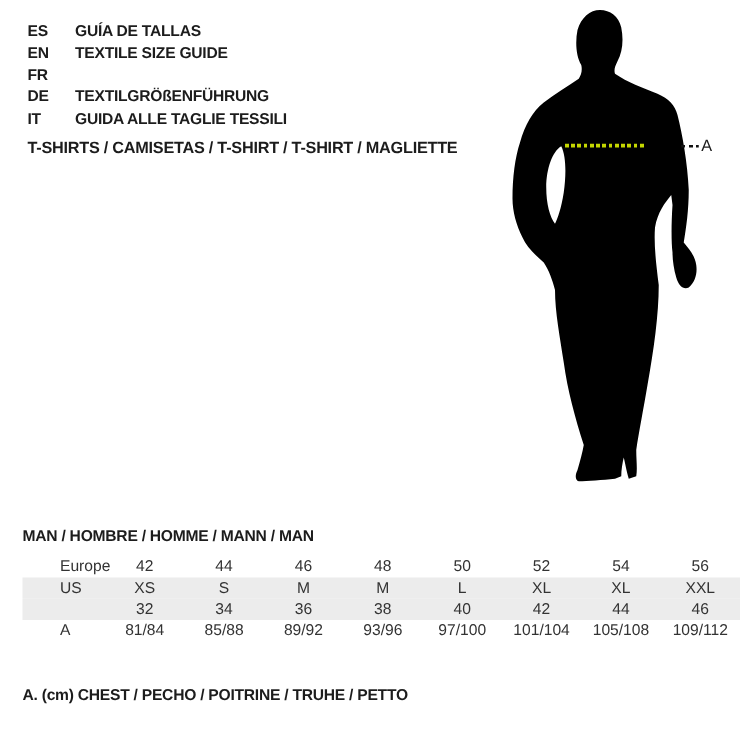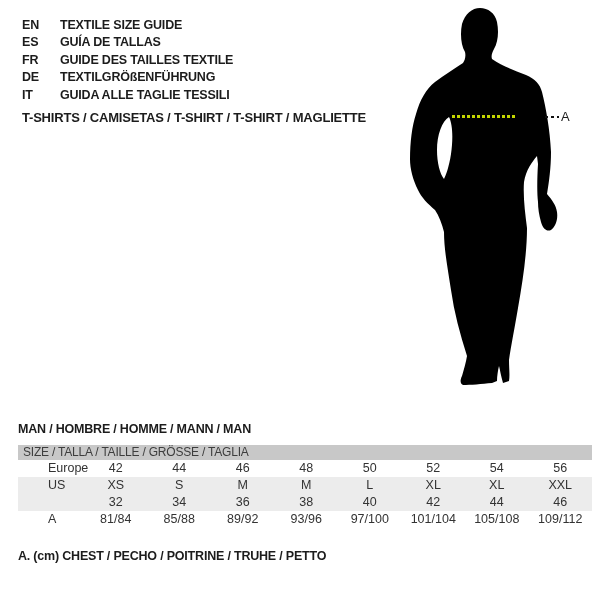--- a/index.html
+++ b/index.html
@@ -42,30 +42,29 @@
   .trow .val{text-align:center;}
 
   
   .footnote{left:18px;top:549px;font-weight:bold;font-size:12.5px;letter-spacing:-0.2px;}
 </style>
 </head>
 <body>
 
 <div class="abs lang-list">
   <div class="lang-row">
+    <span>ES</span>
+    <span>GUÍA DE TALLAS</span>
+  </div>
+  <div class="lang-row">
     <span>EN</span>
     <span>TEXTILE SIZE GUIDE</span>
   </div>
   <div class="lang-row">
-    <span>ES</span>
-    <span>GUÍA DE TALLAS</span>
-  </div>
-  <div class="lang-row">
     <span>FR</span>
-    <span>GUIDE DES TAILLES TEXTILE</span>
   </div>
   <div class="lang-row">
     <span>DE</span>
     <span>TEXTILGRÖßENFÜHRUNG</span>
   </div>
   <div class="lang-row">
     <span>IT</span>
     <span>GUIDA ALLE TAGLIE TESSILI</span>
   </div>
 </div>
@@ -122,21 +121,20 @@
     Z"></path>
 </svg>
 
 <div class="abs dash-yellow" style="--dash: #c4d600;"></div>
 <div class="abs dash-black"></div>
 <div class="abs measure-a">A</div>
 
 <div class="abs man-title">MAN / HOMBRE / HOMME / MANN / MAN</div>
 
 <div class="abs size-table">
-  <div class="thead">SIZE / TALLA / TAILLE / GRÖSSE / TAGLIA</div>
   <div id="table-body">
       <div class="trow">
         <div class="lbl">Europe</div>
         <div class="val">42</div>
         <div class="val">44</div>
         <div class="val">46</div>
         <div class="val">48</div>
         <div class="val">50</div>
         <div class="val">52</div>
         <div class="val">54</div>

